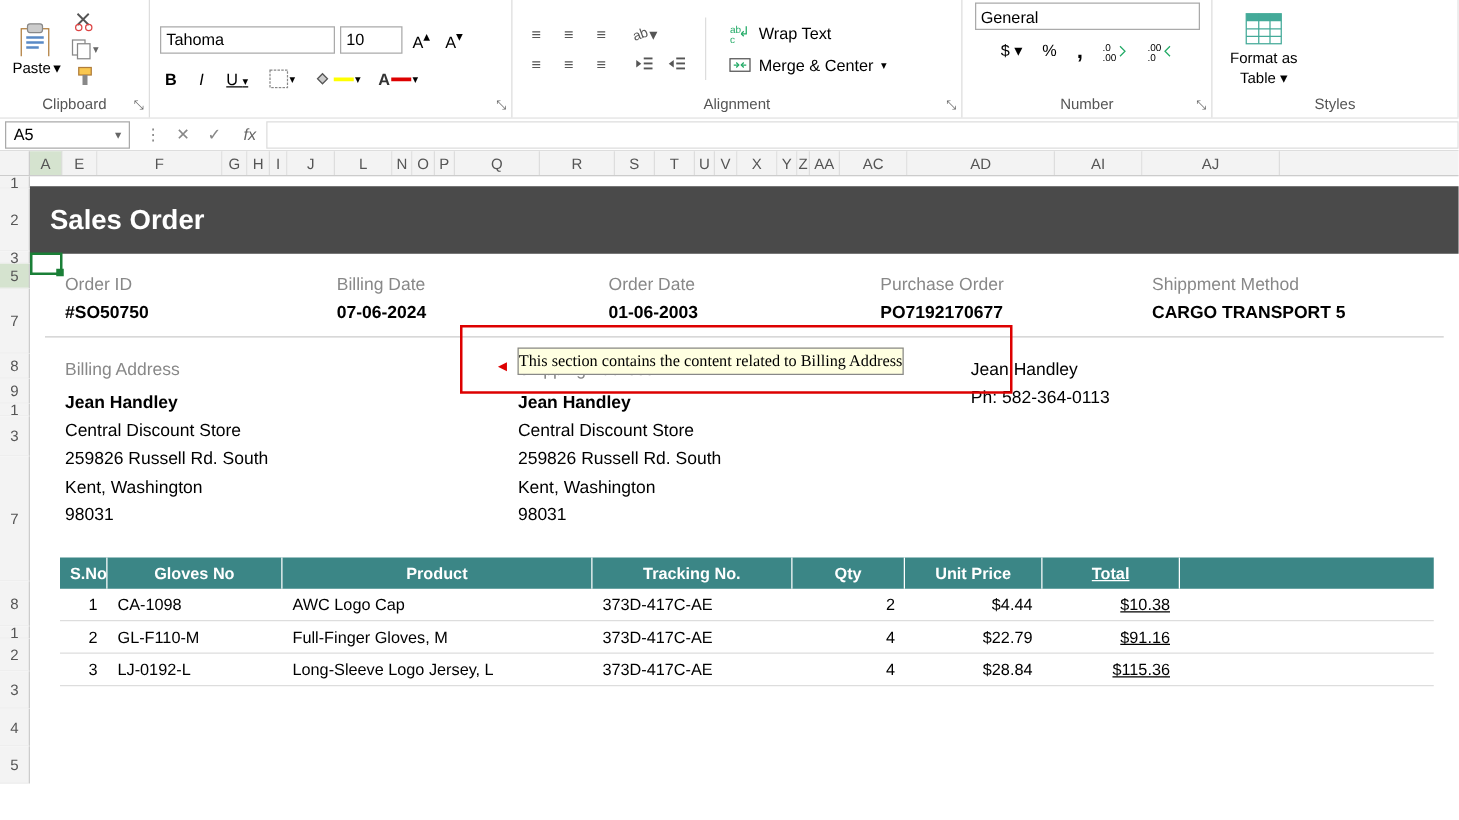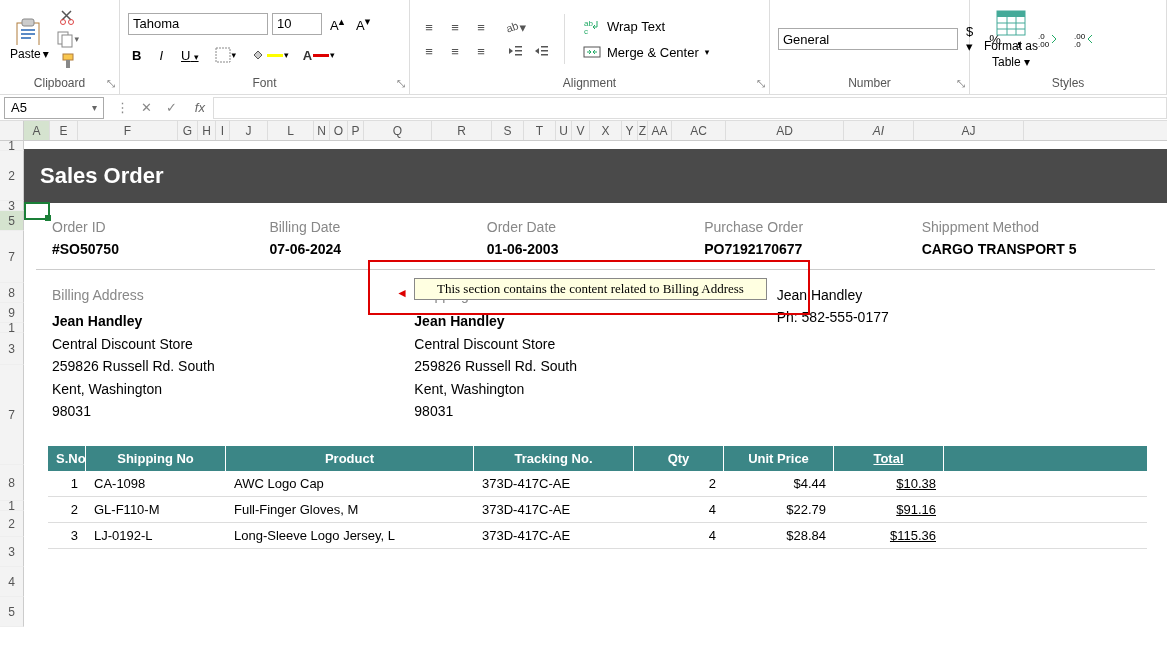--- a/index.html
+++ b/index.html
@@ -33,21 +33,21 @@
 
 .align-group { width: 360px; }
 .align-content { display: flex; gap: 12px; align-items: center; }
 .align-grid { display: flex; flex-direction: column; gap: 4px; }
 .align-row { display: flex; gap: 4px; }
 .align-btn { width: 22px; height: 20px; display: flex; align-items: center; justify-content: center; color: #555; }
 .wrap-merge { display: flex; flex-direction: column; gap: 4px; }
 .wrap-btn, .merge-btn { display: flex; align-items: center; gap: 6px; padding: 2px 6px; }
 
 .number-group { width: 200px; }
-.number-content { display: flex; flex-direction: row; gap: 4px; }
+.number-content { display: flex; flex-direction: column; gap: 4px; }
 .num-select { border: 1px solid #aaa; height: 22px; width: 180px; padding: 0 4px; font-size: 13px; }
 .num-row { display: flex; gap: 8px; align-items: center; }
 
 .styles-group { flex: 1; }
 .styles-content { display: flex; gap: 8px; }
 .style-btn { display: flex; flex-direction: column; align-items: center; gap: 2px; padding: 2px 6px; font-size: 12px; }
 .style-icon { width: 32px; height: 28px; }
 
 
 .formula-bar { display: flex; align-items: center; height: 26px; border-bottom: 1px solid #ddd; background: #fff; }
@@ -78,21 +78,21 @@
 .info-label { color: #888; font-size: 14px; margin-bottom: 6px; }
 .info-value { font-weight: bold; font-size: 14px; }
 
 .addresses { display: flex; padding: 14px 16px; gap: 0; margin: 0 12px; position: relative; }
 .addr-col { flex: 1; font-size: 14px; line-height: 1.6; }
 .addr-title { color: #888; margin-bottom: 4px; }
 .addr-name { font-weight: bold; }
 
 .comment-box { position: absolute; left: 332px; top: -10px; border: 2px solid #d00; padding: 0; width: 442px; height: 55px; }
 .comment-indicator { position: absolute; left: 26px; top: 24px; color: #d00; font-size: 12px; }
-.comment-text { position: absolute; left: 44px; top: 16px; background: #ffffe1; border: 1px solid #888; padding: 2px 22px; font-size: 13px; font-family: Tahoma; text-align: right; }
+.comment-text { position: absolute; left: 44px; top: 16px; background: #ffffe1; border: 1px solid #888; padding: 2px 0; font-size: 13px; font-family: Tahoma; text-align: right; }
 
 .line-items { margin: 10px 20px 0 24px; }
 .li-header { display: flex; background: #3b8686; color: #fff; font-weight: 600; }
 .li-header .lic { border-right: 1px solid #fff; padding: 5px 8px; text-align: center; }
 .li-row { display: flex; border-bottom: 1px solid #ddd; }
 .li-row .lic { padding: 5px 8px; }
 .lic.sno { width: 38px; text-align: right; }
 .lic.pno { width: 140px; }
 .lic.prd { width: 248px; }
 .lic.trk { width: 160px; }
@@ -177,21 +177,20 @@
             <div class="color-bar" style="background:#ffff00"></div>
             <span style="font-size:9px">▾</span>
           </span>
         <span class="fontcolor-btn">
             <span style="font-weight:bold;color:#333">A</span>
             <div class="color-bar" style="background:#d00"></div>
             <span style="font-size:9px">▾</span>
           </span>
       </div>
     </div>
-    <div class="ribbon-group-label">Font</div>
     <div class="dialog-launcher">⤡</div>
   </div>
 
   <div class="ribbon-group align-group">
     <div class="ribbon-group-content align-content">
       <div class="align-grid">
         <div class="align-row">
           <span class="align-btn">≡</span>
           <span class="align-btn">≡</span>
           <span class="align-btn">≡</span>
@@ -332,21 +331,21 @@
       <div class="col-h" style="width: 32px;">S</div>
       <div class="col-h" style="width: 32px;">T</div>
       <div class="col-h" style="width: 16px;">U</div>
       <div class="col-h" style="width: 18px;">V</div>
       <div class="col-h" style="width: 32px;">X</div>
       <div class="col-h" style="width: 16px;">Y</div>
       <div class="col-h" style="width: 10px;">Z</div>
       <div class="col-h" style="width: 24px;">AA</div>
       <div class="col-h" style="width: 54px;">AC</div>
       <div class="col-h" style="width: 118px;">AD</div>
-      <div class="col-h" style="width: 70px; font-style: italic;">AI</div>
+      <div class="col-h" style="width: 70px;">AI</div>
       <div class="col-h" style="width: 110px;">AJ</div>
     </div>
 </div>
 
 <div class="sheet">
   <div class="row-headers" id="rowh-container">
       <div class="row-h" style="height: 10px;">1</div>
       <div class="row-h" style="height: 50px;">2</div>
       <div class="row-h" style="height: 10px;">3</div>
       <div class="row-h active" style="height: 20px;">5</div>
@@ -403,33 +402,33 @@
       <div class="addr-col">
         <div class="addr-title">Shipping Address</div>
         <div class="addr-name">Jean Handley</div>
         <div>Central Discount Store</div>
         <div>259826 Russell Rd. South</div>
         <div>Kent, Washington</div>
         <div>98031</div>
       </div>
       <div class="addr-col">
         <div>Jean Handley</div>
-        <div>Ph: 582-555-0177</div>
+        <div>Ph: 582-364-0113</div>
       </div>
 
       <div class="comment-box">
         <span class="comment-indicator">◄</span>
         <div class="comment-text">This section contains the content related to Billing Address</div>
       </div>
     </div>
 
     <div class="line-items">
       <div class="li-header">
         <div class="lic sno">S.No</div>
-        <div class="lic pno">Shipping No</div>
+        <div class="lic pno">Gloves No</div>
         <div class="lic prd">Product</div>
         <div class="lic trk">Tracking No.</div>
         <div class="lic qty">Qty</div>
         <div class="lic upr">Unit Price</div>
         <div class="lic tot">Total</div>
       </div>
       <div id="li-rows">
           <div class="li-row">
             <div class="lic sno">1</div>
             <div class="lic pno">CA-1098</div>

